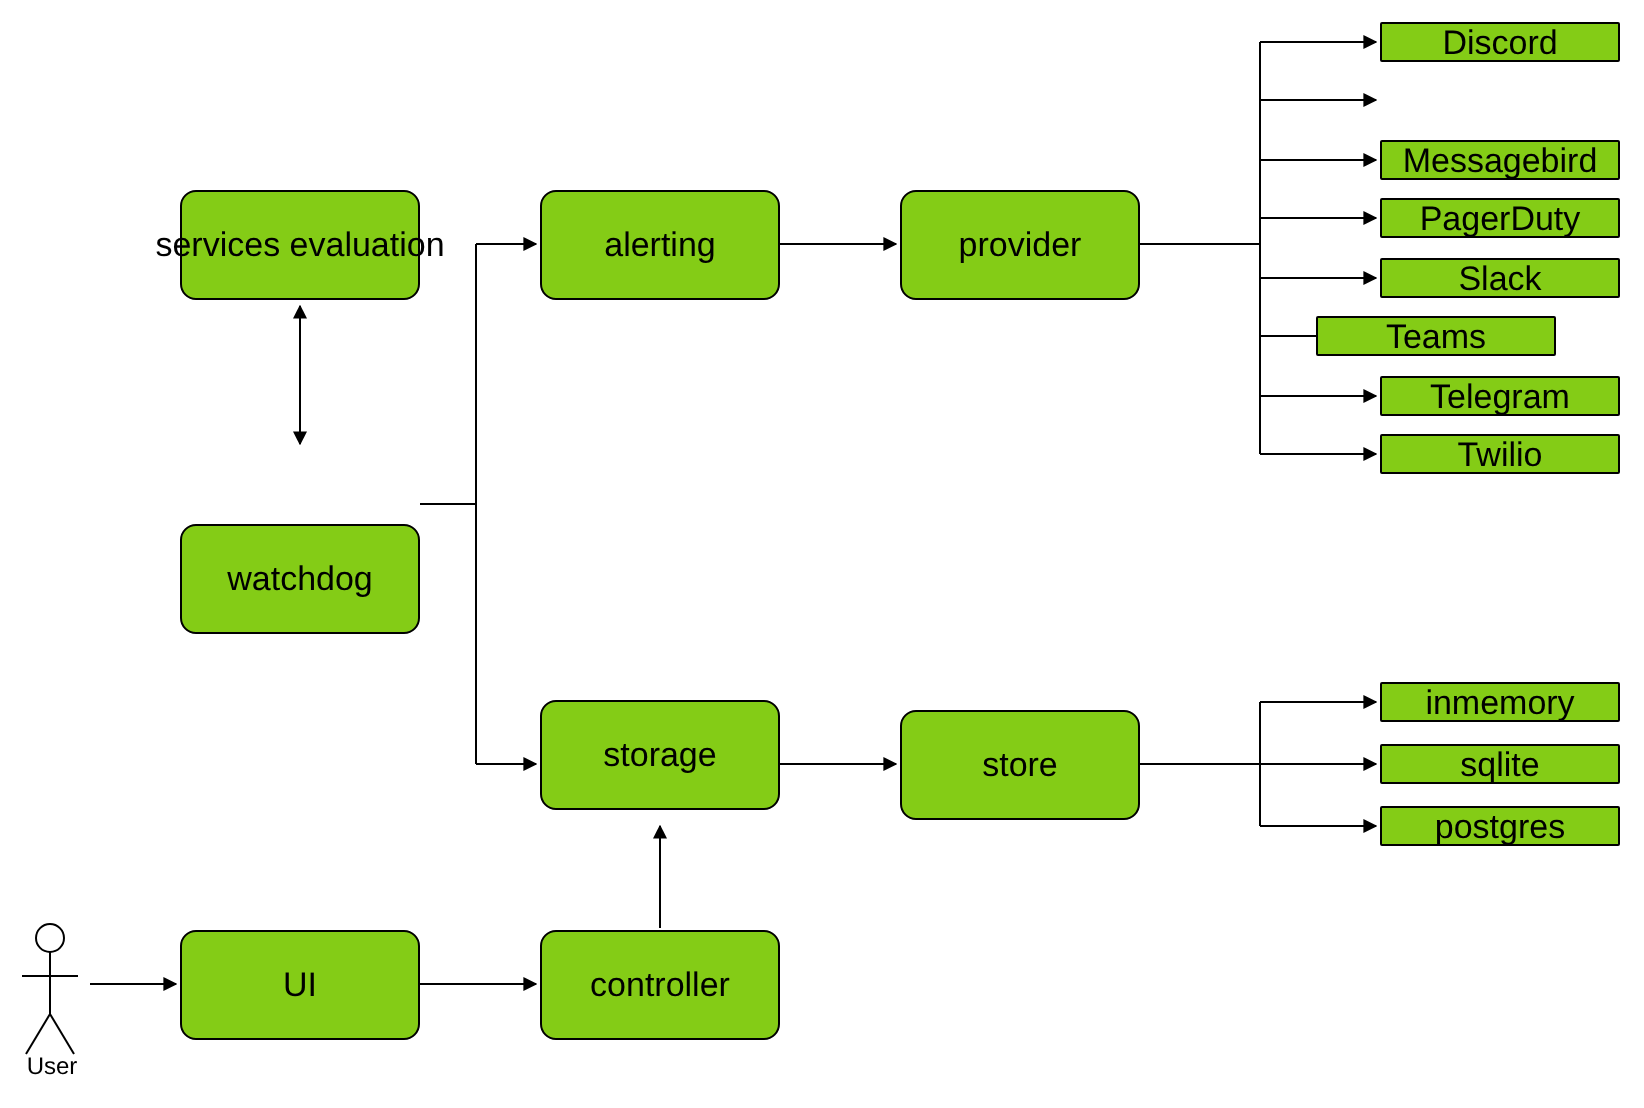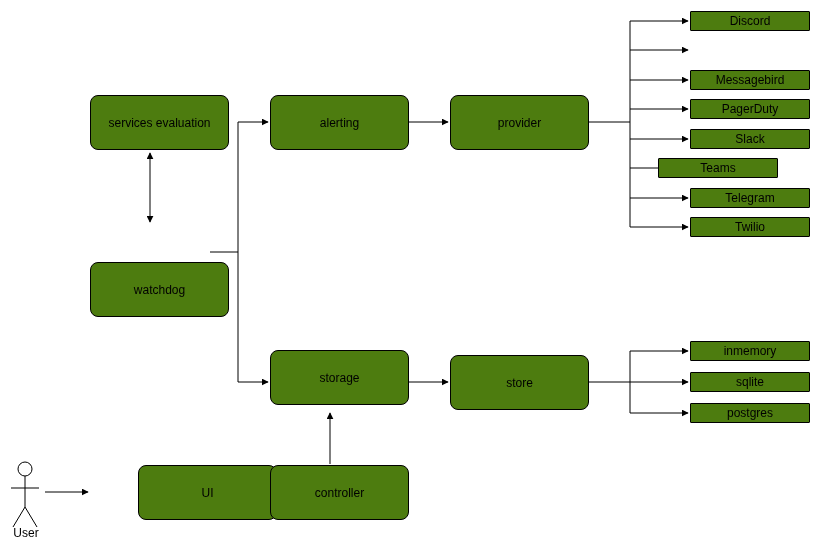--- a/index.html
+++ b/index.html
@@ -19,31 +19,31 @@
   #edges {
     position: absolute;
     left: 0;
     top: 0;
     pointer-events: none;
   }
   .node {
     position: absolute;
     box-sizing: border-box;
     border: 1px solid #000000;
-    background: #4d7c0f;
+    background: #84cc16;
     display: flex;
     align-items: center;
     justify-content: center;
-    font-size: 12px;
+    font-size: 17px;
     line-height: 1;
     text-align: center;
     white-space: nowrap;
   }
   .big {
-    width: 139px;
+    width: 120px;
     height: 55px;
     border-radius: 8px;
   }
   .small {
     width: 120px;
     height: 20px;
     border-radius: 1px;
   }
   .actor-label {
     position: absolute;
@@ -126,21 +126,21 @@
       <line x1="25" y1="507" x2="37" y2="527"></line>
     </g>
   </svg>
 
   <div class="node big" style="left:90px;  top:95px;">services evaluation</div>
   <div class="node big" style="left:90px;  top:225px;margin-top:37px;">watchdog</div>
   <div class="node big" style="left:270px; top:95px;">alerting</div>
   <div class="node big" style="left:450px; top:95px;">provider</div>
   <div class="node big" style="left:270px; top:350px;">storage</div>
   <div class="node big" style="left:450px; top:355px;">store</div>
-  <div class="node big" style="left:90px;  top:465px;margin-left:48px;">UI</div>
+  <div class="node big" style="left:90px;  top:465px;">UI</div>
   <div class="node big" style="left:270px; top:465px;">controller</div>
 
   <div class="node small" style="left:690px; top:11px;">Discord</div>
   <div class="node small" style="left:690px; top:70px;">Messagebird</div>
   <div class="node small" style="left:690px; top:99px;text-align:center;">PagerDuty</div>
   <div class="node small" style="left:690px; top:129px;">Slack</div>
   <div class="node small" style="left:658px; top:158px;">Teams</div>
   <div class="node small" style="left:690px; top:188px;">Telegram</div>
   <div class="node small" style="left:690px; top:217px;">Twilio</div>
 

